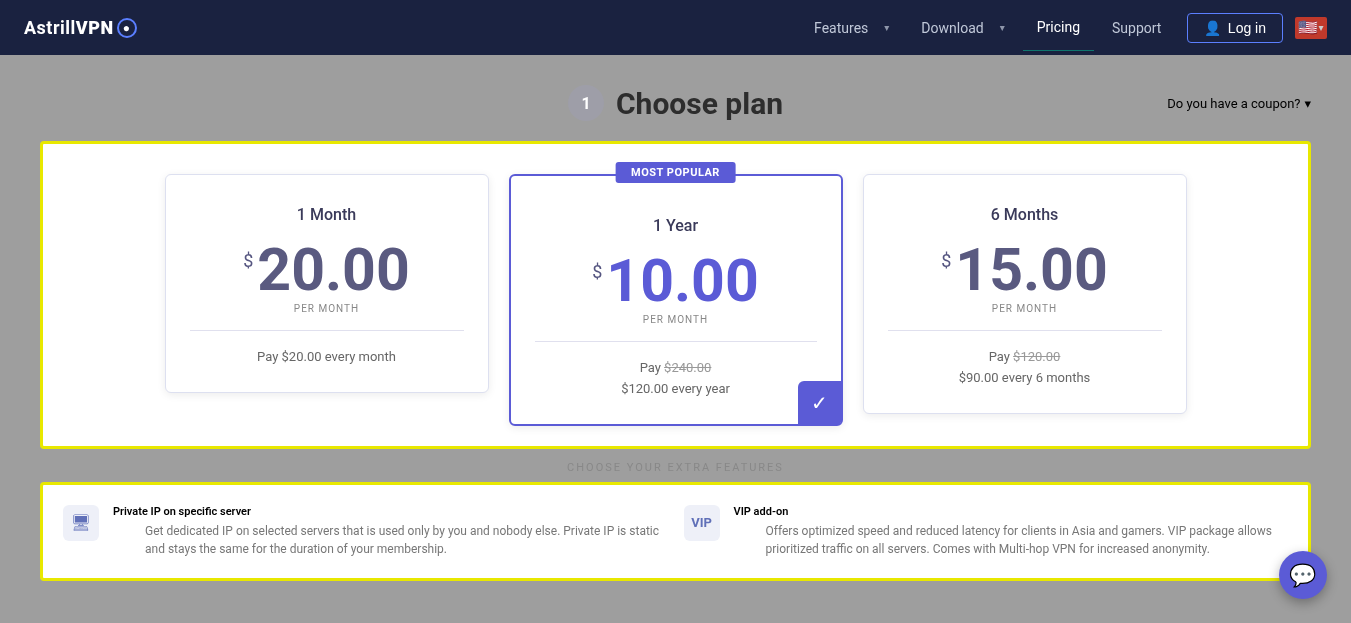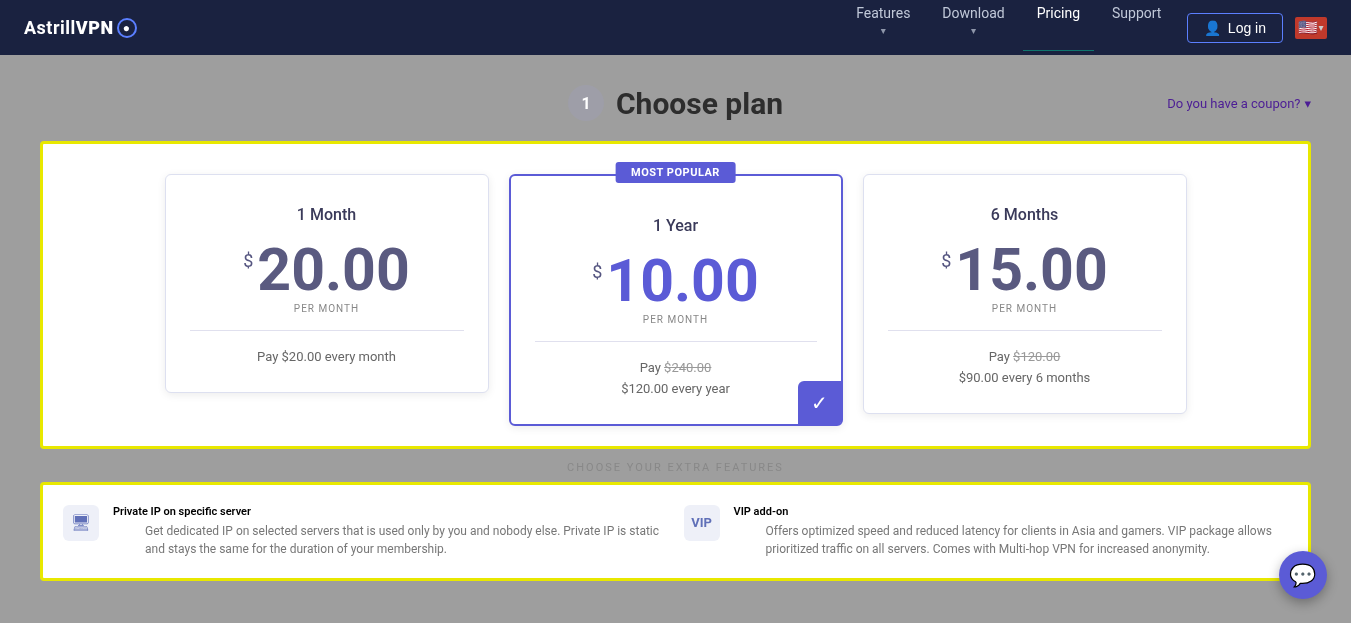--- a/index.html
+++ b/index.html
@@ -46,22 +46,21 @@
     }
     .nav-item {
       color: #c0c8d8;
       font-size: 14px;
       padding: 0 14px;
       height: 46px;
       display: flex;
       align-items: center;
       cursor: pointer;
       text-decoration: none;
-      gap: 4px;
-      flex-direction: column;
+      gap: 16px;
     }
     .nav-item.active {
       color: white;
       border-bottom: 1px solid #0f766e;
     }
     .nav-item .chevron {
       font-size: 10px;
       opacity: 0.7;
     }
     .nav-login {
@@ -115,21 +114,21 @@
       margin-right: 12px;
     }
     .step-title {
       font-size: 30px;
       font-weight: 700;
       color: #2d2d2d;
     }
     .coupon-link {
       position: absolute;
       right: 0;
-      color: #4c1d95;
+      color: #000000;
       font-size: 13px;
       cursor: pointer;
       text-decoration: none;
       display: flex;
       align-items: flex-end;
       gap: 4px;
     }
 
     
     .plan-section {

